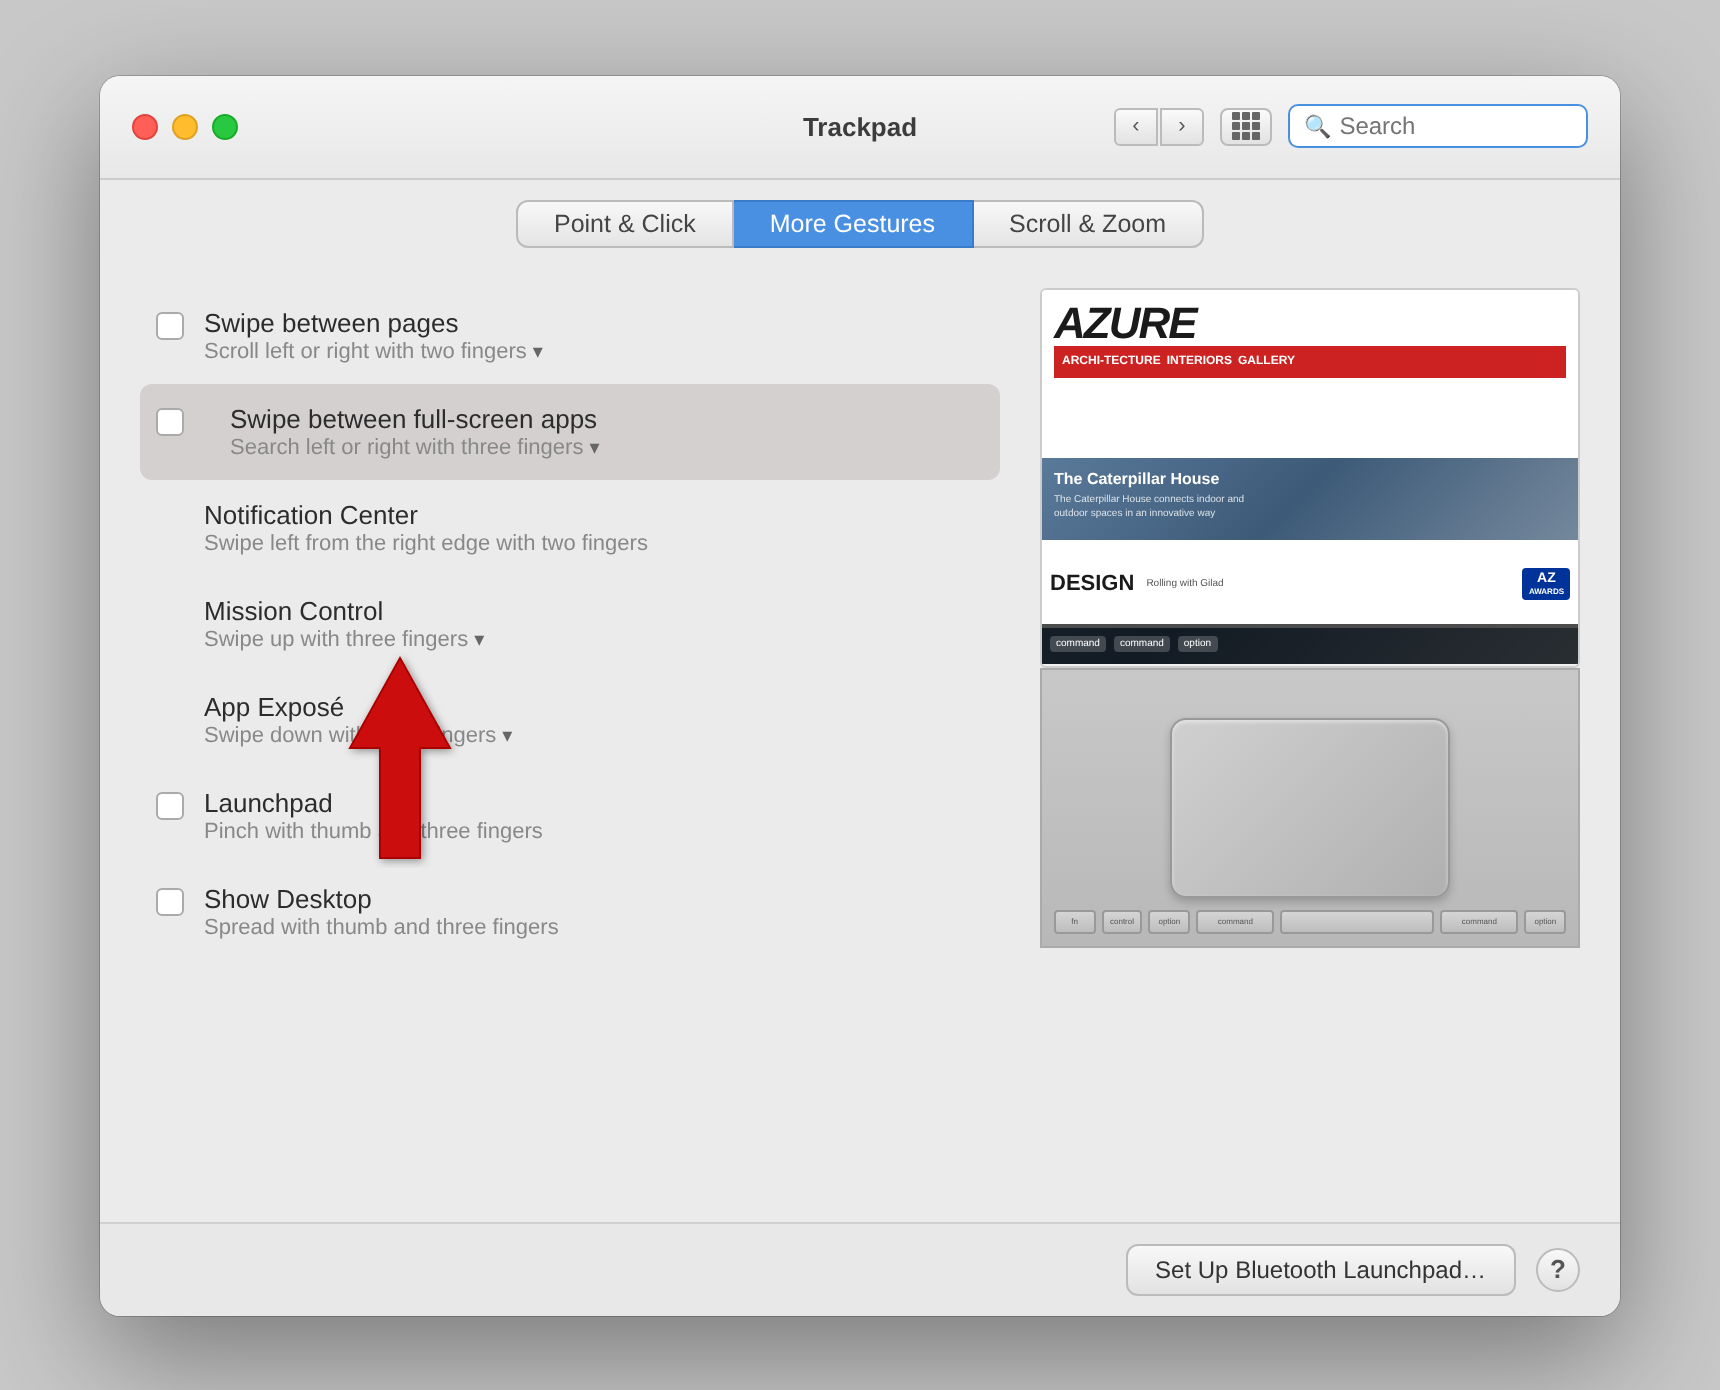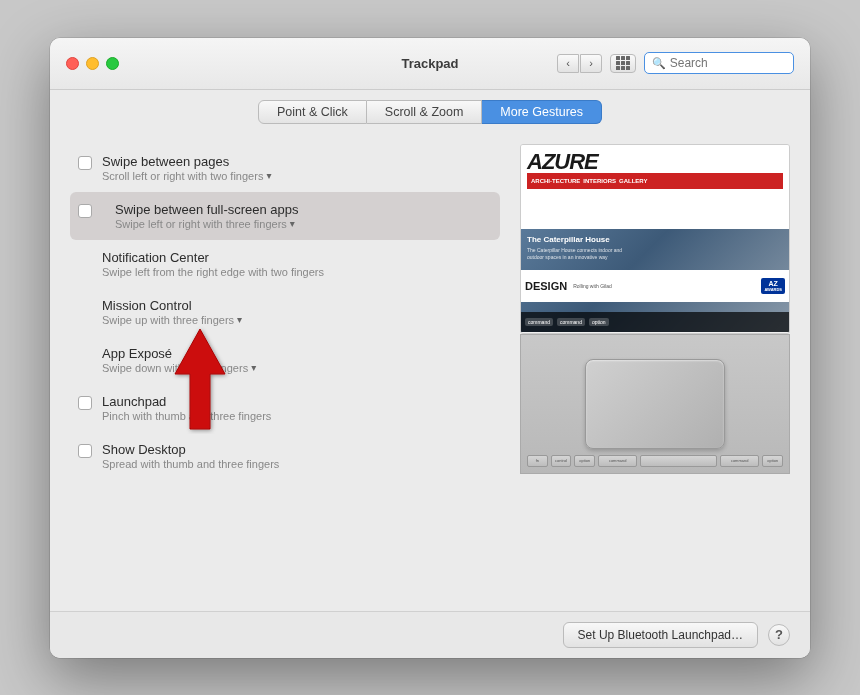--- a/index.html
+++ b/index.html
@@ -420,22 +420,22 @@
       </div>
       <div class="search-box">
         <span class="search-icon">🔍</span>
         <input class="search-input" type="text" placeholder="Search" style="">
       </div>
     </div>
   </div>
 
   <div class="tabs-bar">
     <div class="tab">Point &amp; Click</div>
+    <div class="tab active">More Gestures</div>
     <div class="tab">Scroll &amp; Zoom</div>
-    <div class="tab active">More Gestures</div>
   </div>
 
   <div class="content-wrapper">
     <div class="content">
 
       <div class="settings-list">
 
         <div class="setting-item">
           <div class="checkbox"></div>
           <div class="setting-text">
@@ -449,21 +449,21 @@
           </div>
         </div>
 
         <div class="setting-item highlighted">
           <div class="checkbox"></div>
           <div class="setting-text">
             <div class="setting-title">
               <span>Swipe between full-screen apps</span>
             </div>
             <div class="setting-subtitle">
-              <span>Swipe left or right with three fingers</span>
+              <span>Search left or right with three fingers</span>
               <span class="dropdown-arrow">▾</span>
             </div>
           </div>
         </div>
 
         <div class="setting-item">
           <div class="checkbox no-checkbox"></div>
           <div class="setting-text">
             <div class="setting-title">
               <span>Notification Center</span>
@@ -535,21 +535,21 @@
               <span class="azure-nav-item">ARCHI-TECTURE</span>
               <span class="azure-nav-item">INTERIORS</span>
               <span class="azure-nav-item">GALLERY</span>
             </div>
           </div>
 
           <div class="azure-hero">
             <div class="azure-hero-text">The Caterpillar House</div>
             <div class="azure-hero-sub">The Caterpillar House connects indoor and outdoor spaces in an innovative way</div>
 
-            <div style="position:absolute;top:40%;left:0;right:0;height:32px;background:white;display:flex;align-items:center;padding:0 4px;gap:6px;">
+            <div style="position:absolute;top:40%;left:0;right:0;height:44px;background:white;display:flex;align-items:center;padding:0 4px;gap:6px;">
               <span style="font-size:11px;font-weight:900;color:#1a1a1a;">DESIGN</span>
               <span style="font-size:5px;color:#555;line-height:1.3;">Rolling with Gilad</span>
               <div style="margin-left:auto;background:#003399;color:white;font-size:7px;font-weight:bold;padding:2px 3px;border-radius:2px;line-height:1.1;text-align:center;">
                 <div>AZ</div>
                 <div style="font-size:4px;">AWARDS</div>
               </div>
             </div>
 
             <div class="azure-bottom-strip">
               <span class="cmd-key">command</span>

